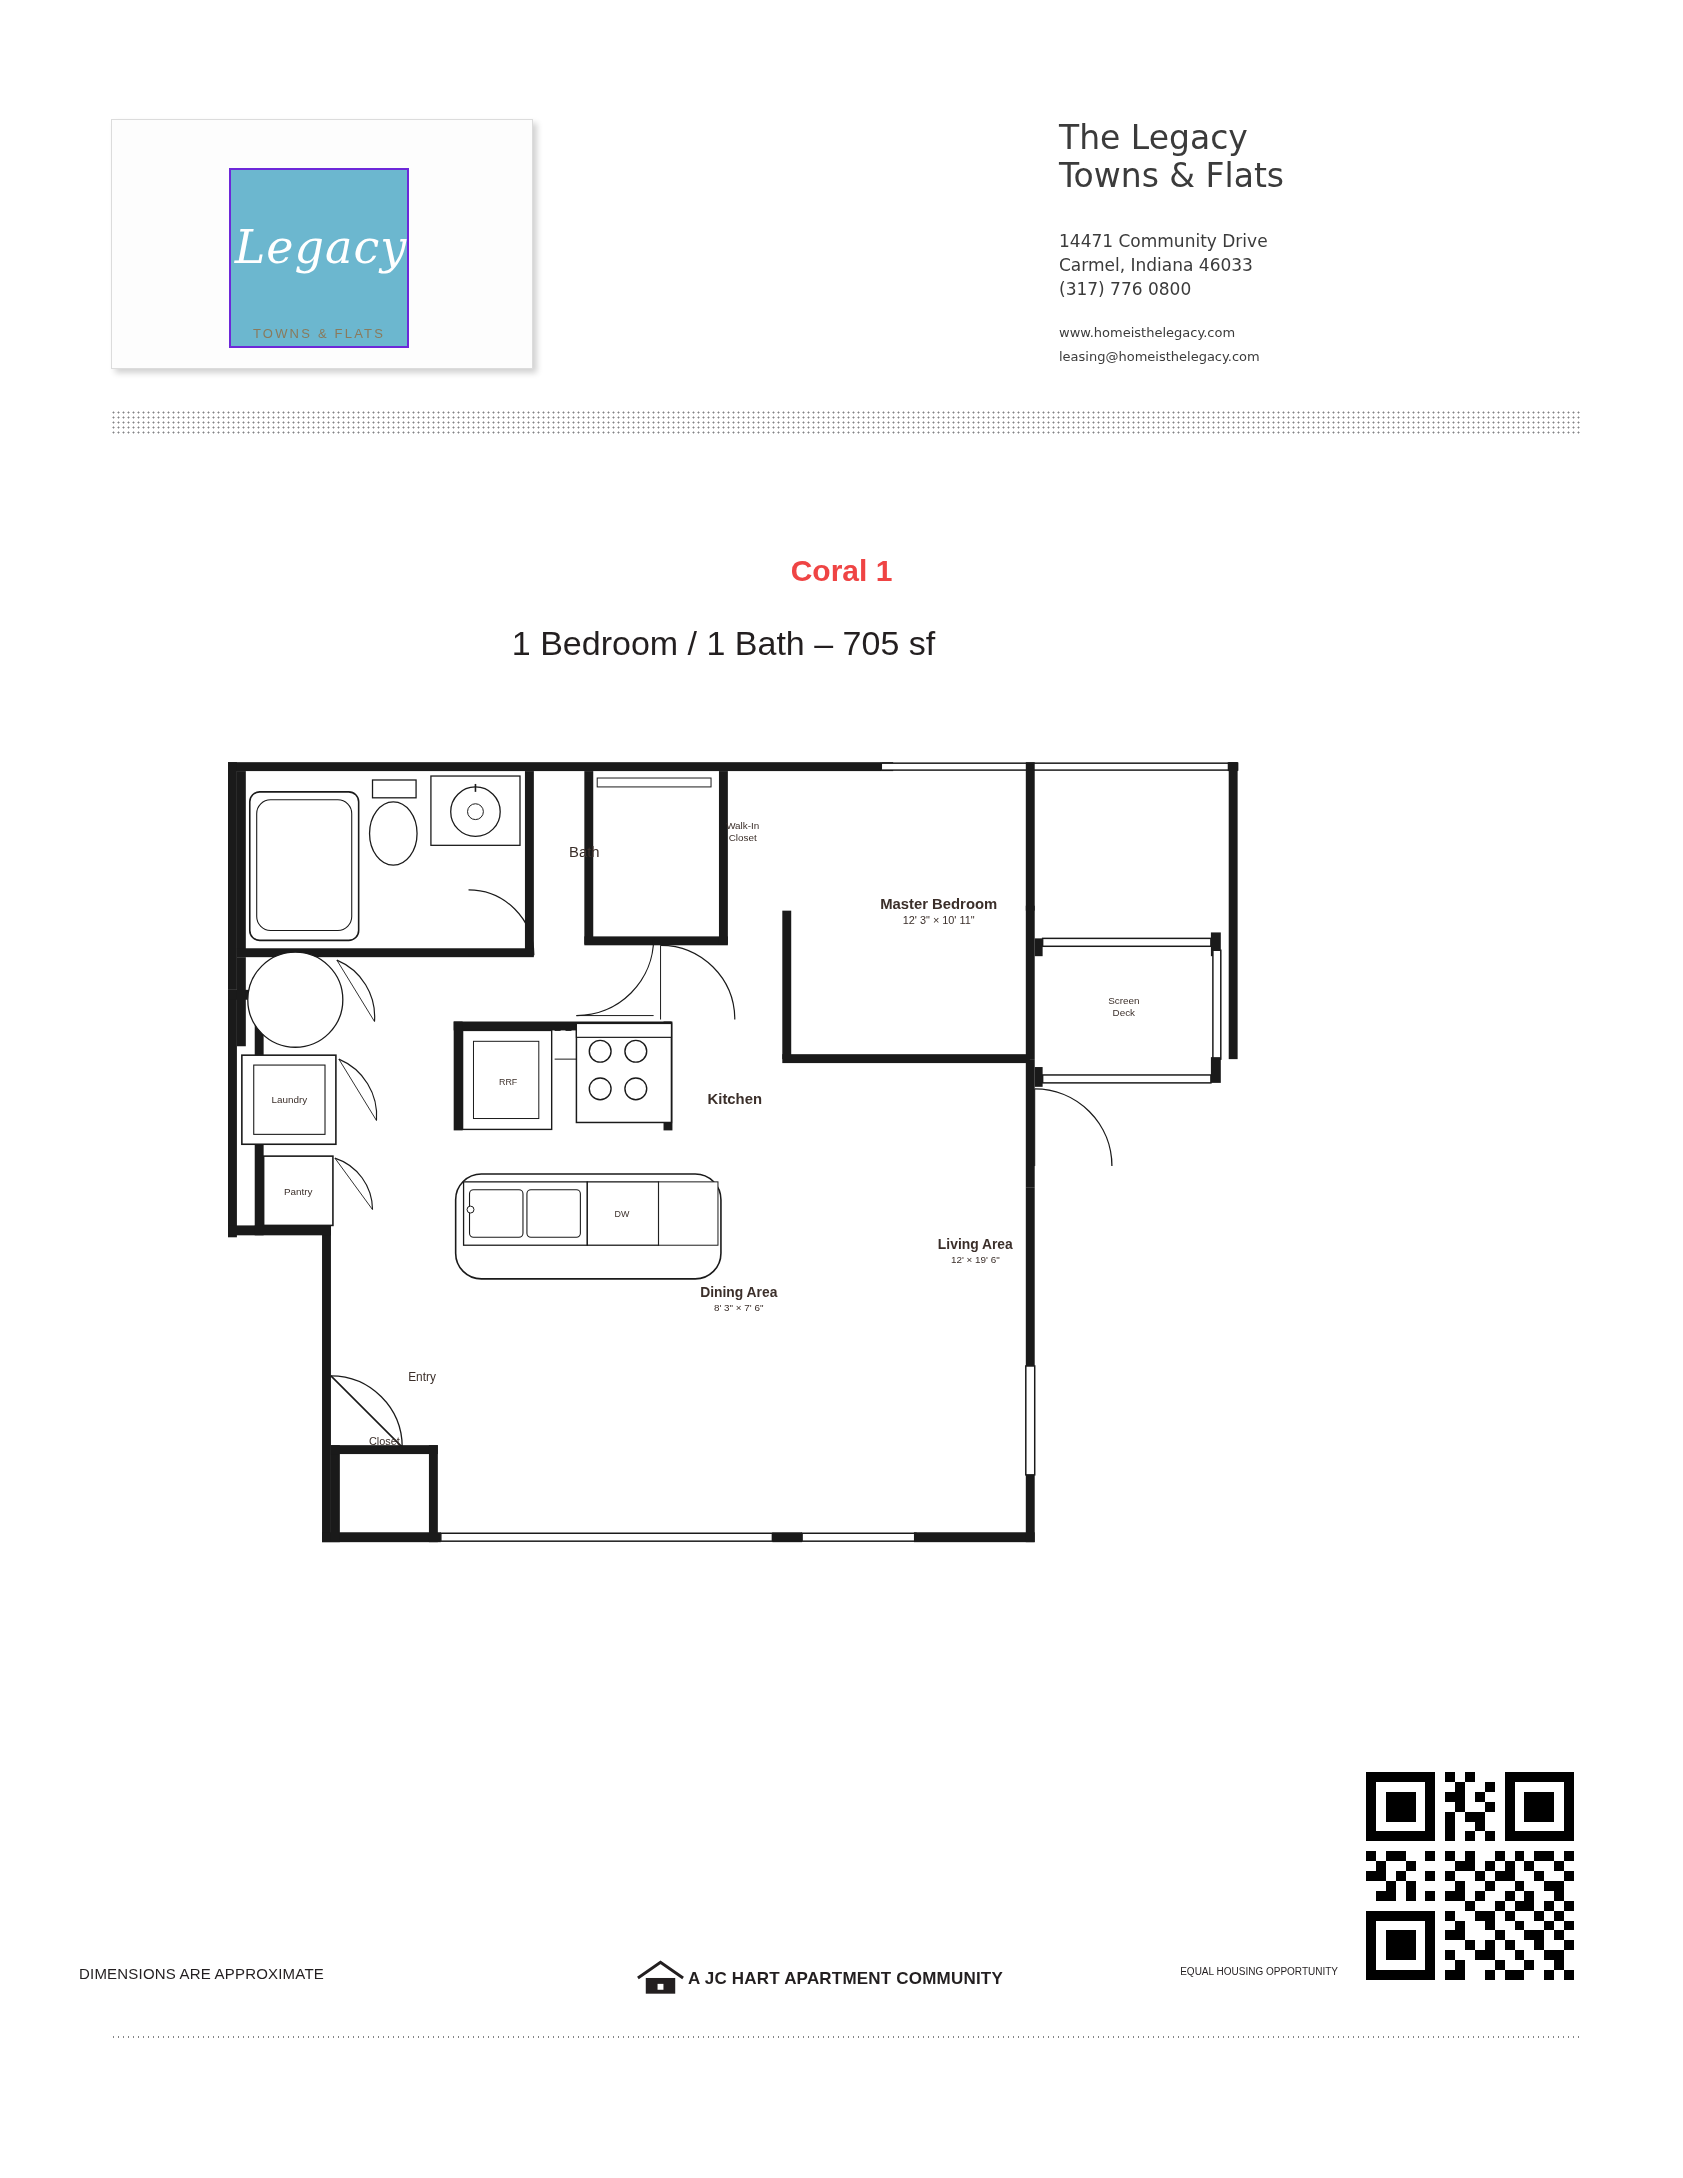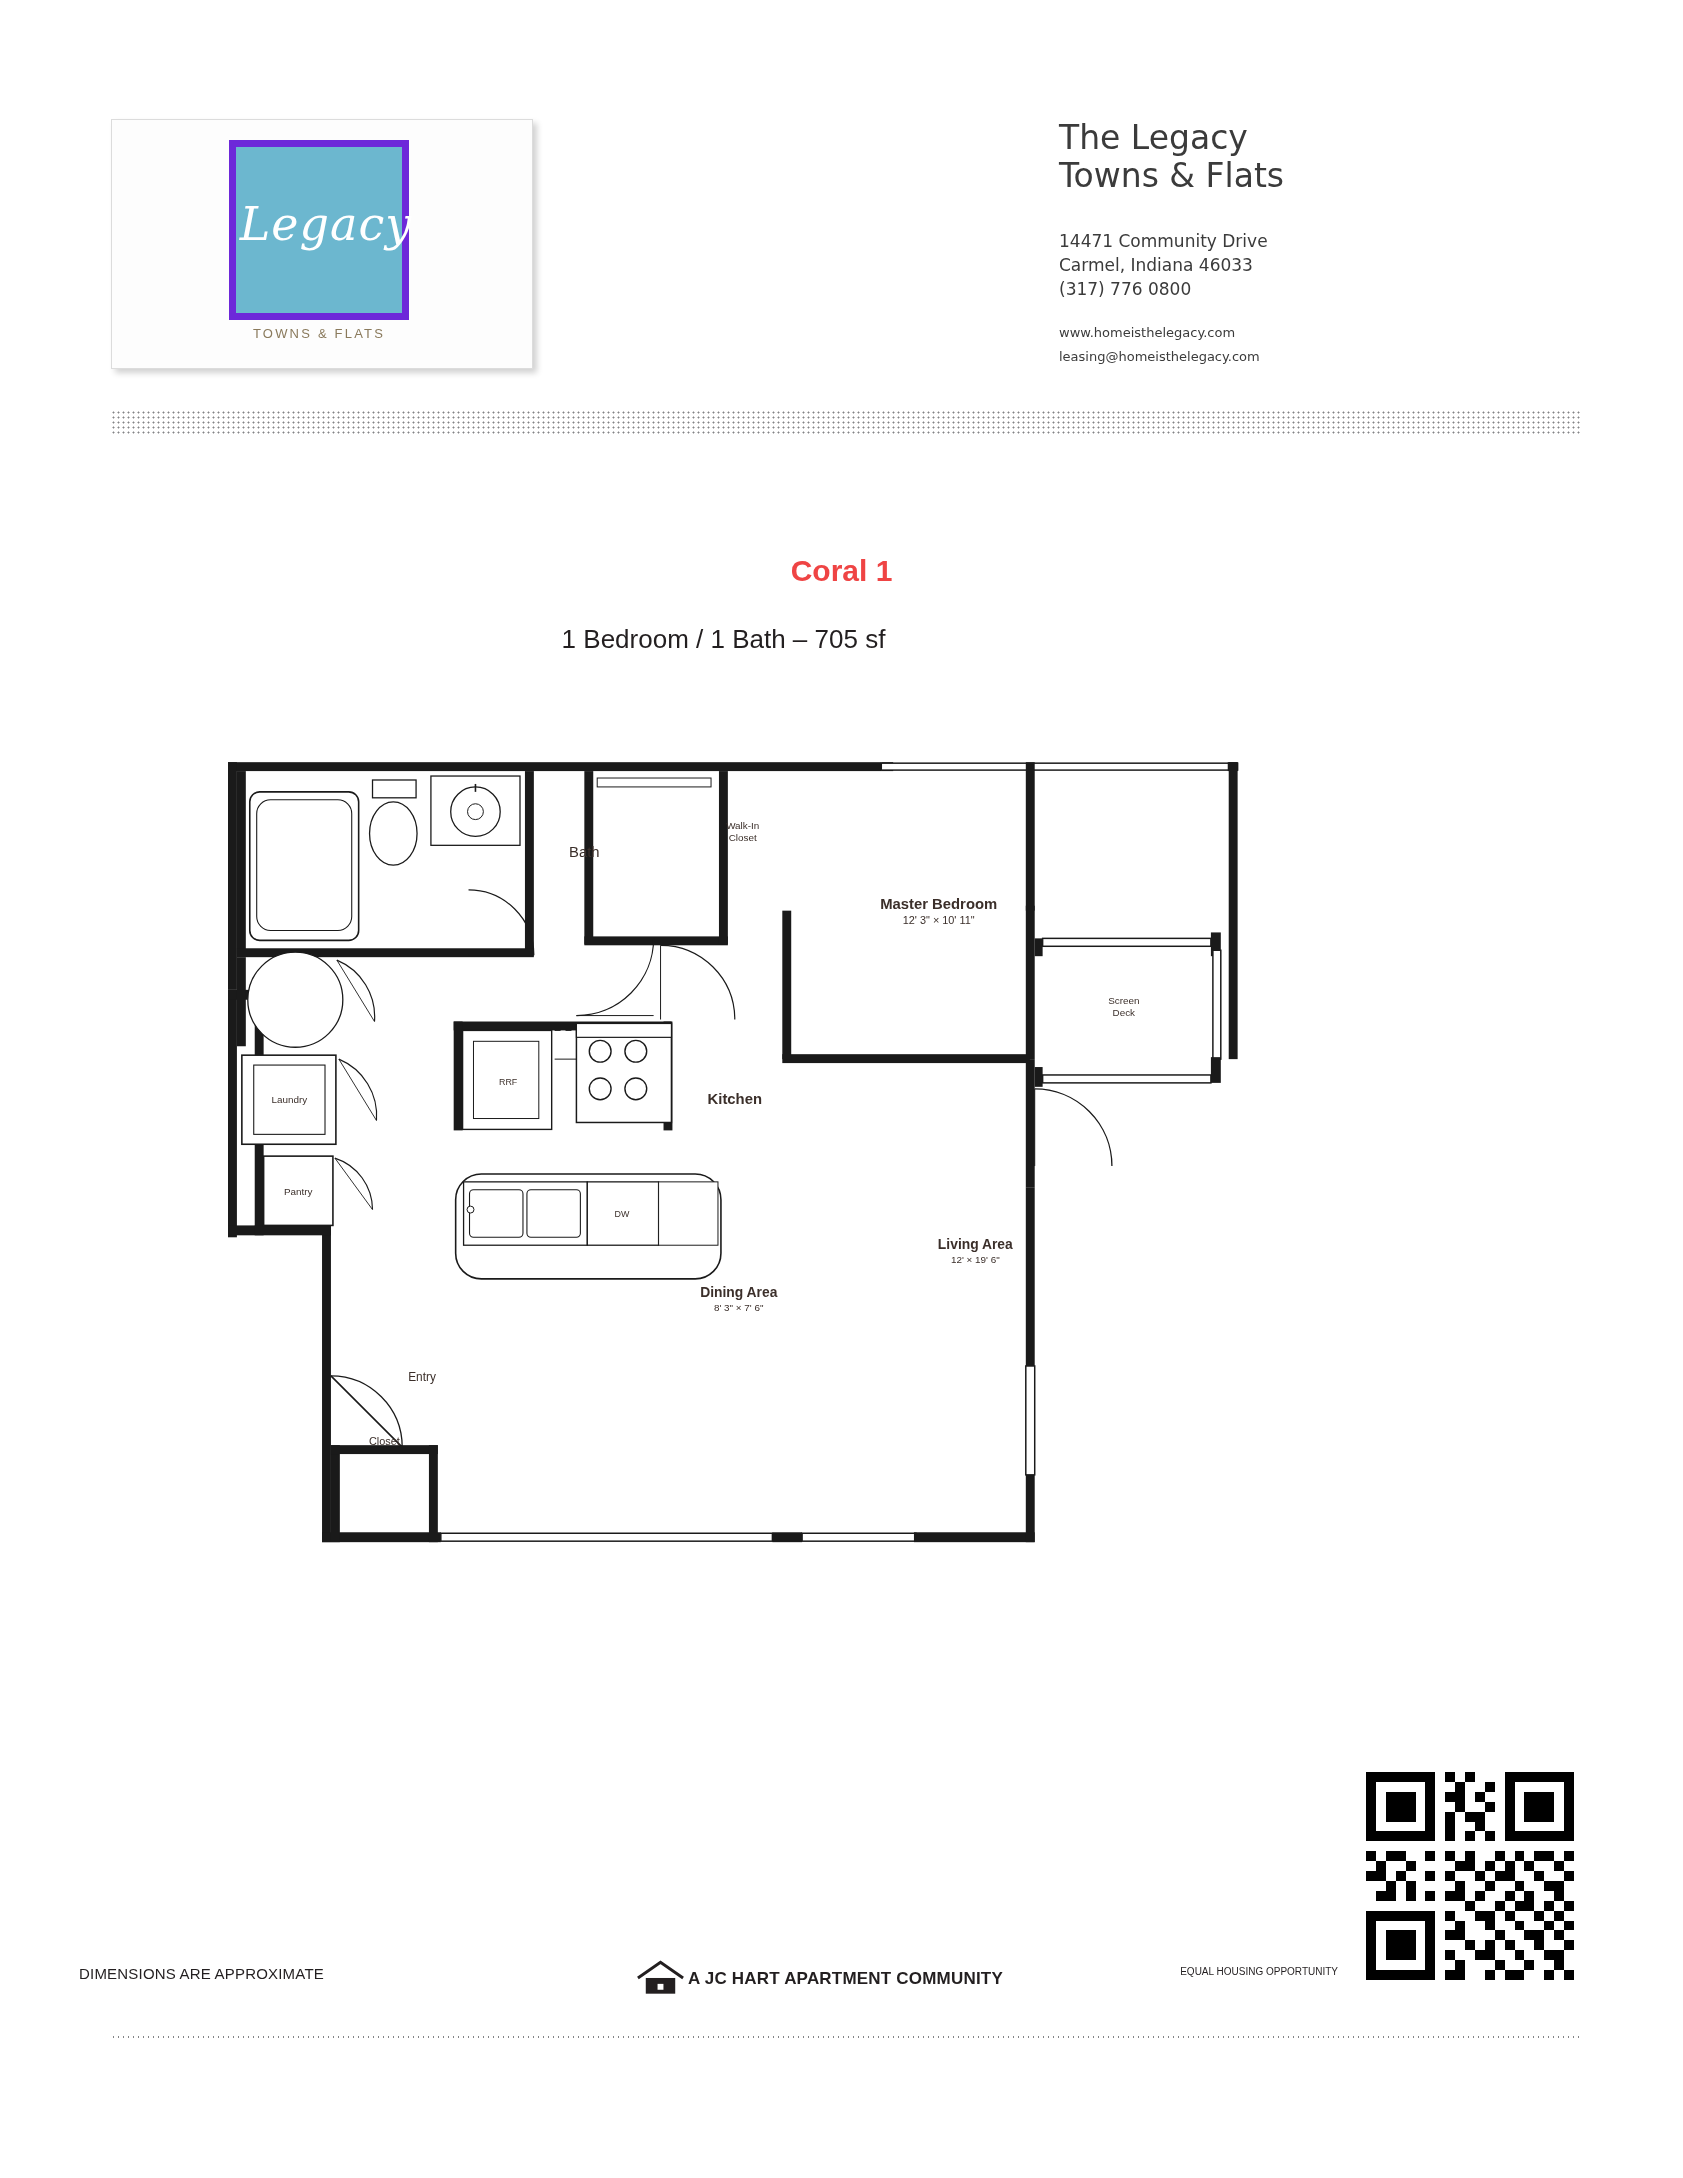--- a/index.html
+++ b/index.html
@@ -37,22 +37,23 @@
   #logo-inner {
     position: absolute;
     left: 117px;
     top: 20px;
     width: 180px;
     height: 180px;
     background: #6cb7cf;
     border: 3px solid #b3a municipal;
   }
   #logo-inner {
-    border: 7px solid #6d28d9;
+    border: 2px solid #6d28d9;
     box-sizing: border-box;
+    margin-top: 28px;
   }
   #logo-script {
     position: absolute;
     left: 0;
     top: 50px;
     width: 180px;
     text-align: center;
     font-family: "DejaVu Serif", serif;
     font-style: italic;
     font-size: 46px;
@@ -131,21 +132,21 @@
     font-size: 30px;
     font-weight: bold;
     color: #ef4444;
   }
   #plan-subtitle {
     position: absolute;
     top: 624px;
     left: 0;
     width: 1447px;
     text-align: center;
-    font-size: 26px;
+    font-size: 34px;
     color: #231f20;
   }
 
   
   #floorplan-wrap {
     position: absolute;
     left: 228px;
     top: 762px;
     width: 1168px;
     height: 911px;

